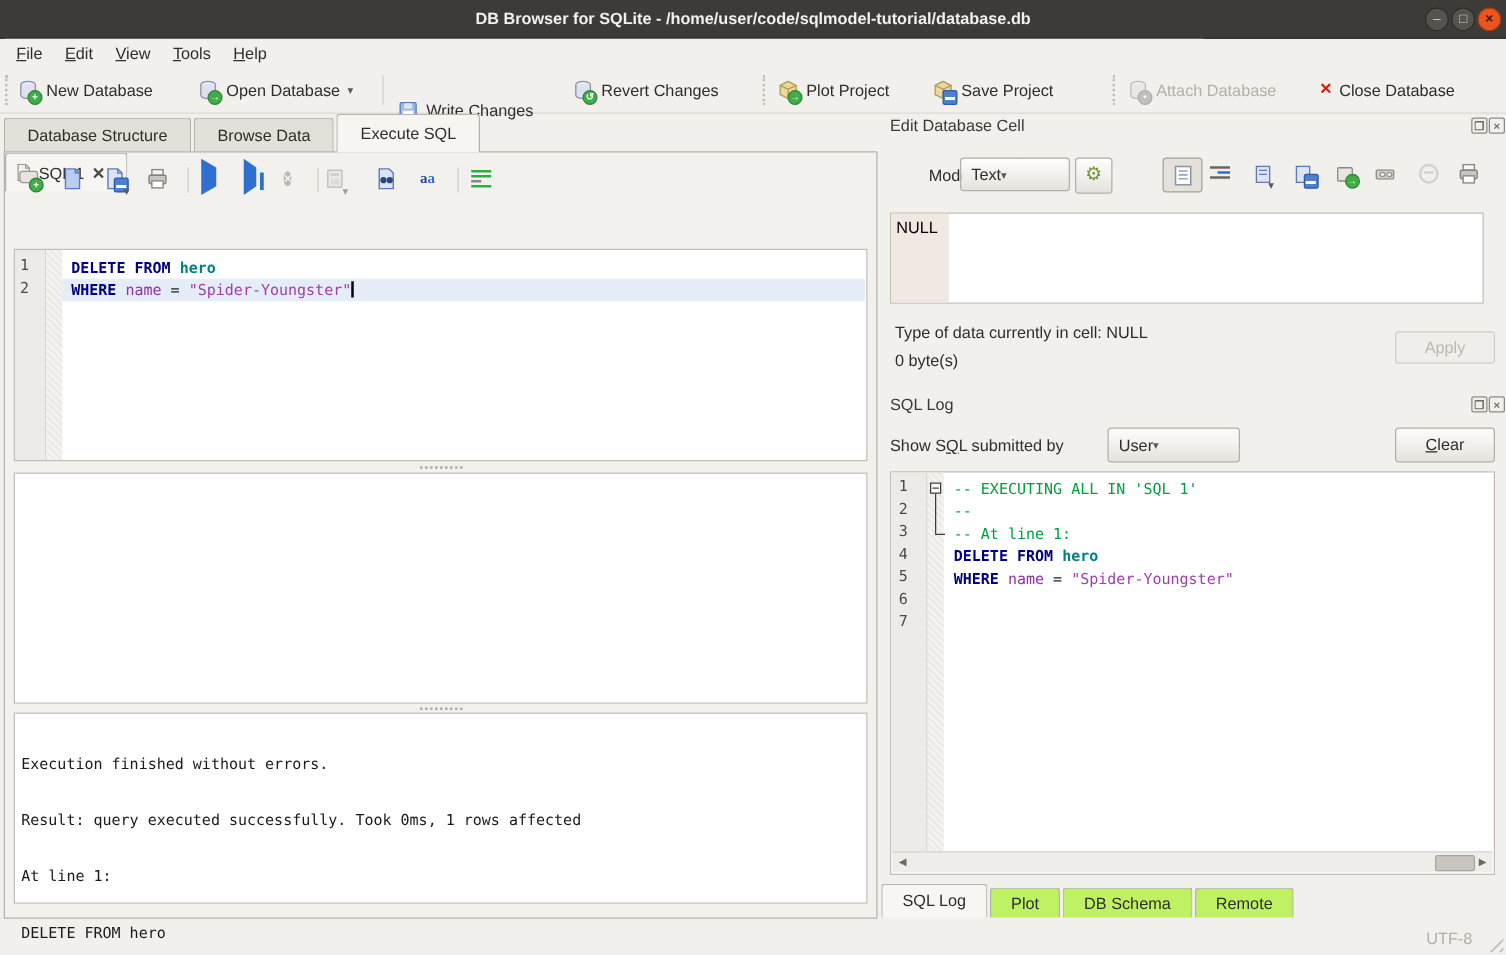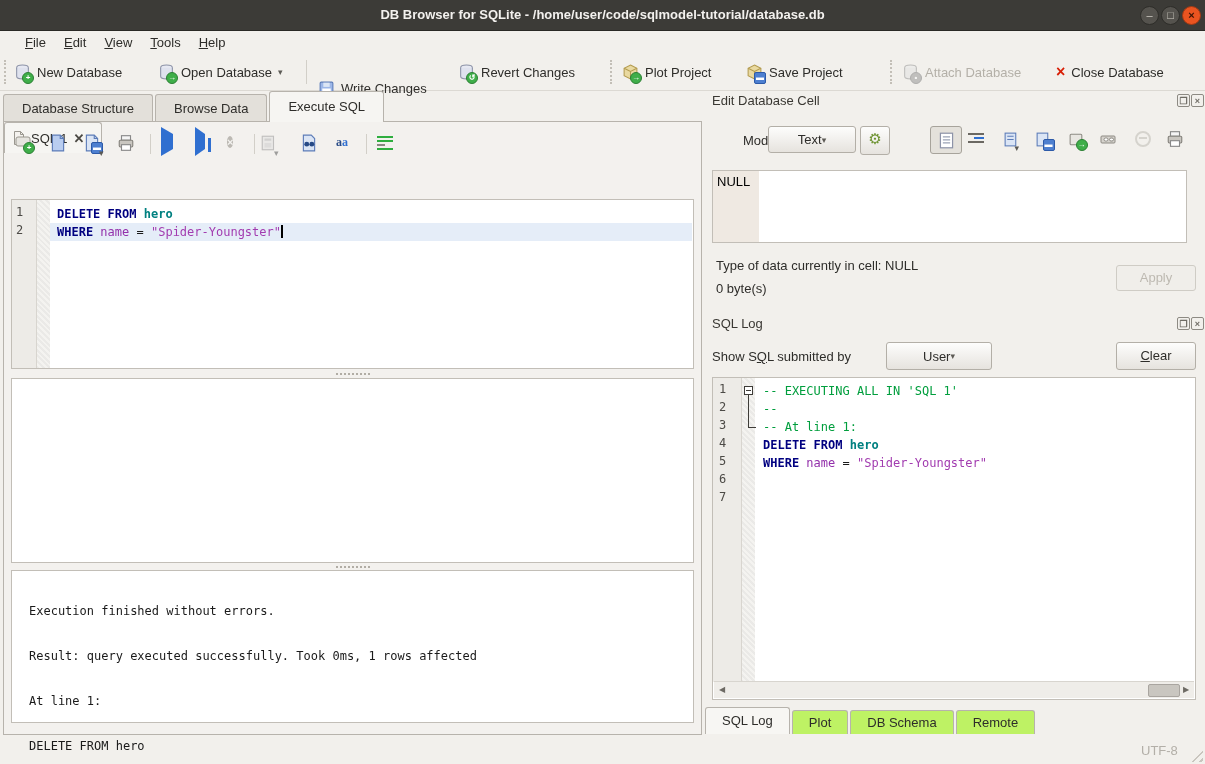--- a/index.html
+++ b/index.html
@@ -6,21 +6,21 @@
   .window{position:relative;width:1205px;height:764px;background:#f2f0ec;font-family:"Liberation Sans",sans-serif;font-size:13px;color:#2e2d2a;overflow:hidden;}
   .abs{position:absolute;}
 
   
   .titlebar{left:0;top:0;width:1205px;height:30px;background:#3c3b37;border-bottom:1px solid #2a2925;}
   .title-text{position:absolute;left:0;right:0;top:7px;text-align:center;color:#f3f1ee;font-weight:bold;}
   .winbtn{position:absolute;top:6px;width:17px;height:17px;border-radius:50%;background:#55534e;border:1px solid #2e2d29;color:#cfccc4;font-size:11px;line-height:16px;text-align:center;}
   .winbtn.close{background:#ea5420;border-color:#a33a14;color:#3d1505;font-weight:bold;}
 
   
-  .menubar{left:16px;top:31px;width:959px;height:23px;background:#f2f0ec;display:flex;align-items:center;}
+  .menubar{left:4px;top:31px;width:959px;height:23px;background:#f2f0ec;display:flex;align-items:center;}
   .menu-item{padding:2px 9px;}
   u{text-decoration:underline;}
 
   
   .toolbar{left:0;top:54px;width:1205px;height:36px;background:#f2f0ec;border-bottom:1px solid #dcd9d3;}
   .tbtn{position:absolute;top:4px;height:28px;display:flex;align-items:center;gap:6px;white-space:nowrap;}
   .tbtn.disabled{color:#b4b0a8;}
   .grip{position:absolute;top:6px;height:24px;width:3px;border-left:2px dotted #c3bfb7;}
   .vsep{position:absolute;top:6px;height:24px;width:1px;background:#d2cfc8;}
   .dd-caret{color:#5c5a55;font-size:9px;}
@@ -63,26 +63,26 @@
   .tok-tbl{color:#008080;font-weight:bold;}
   .tok-id{color:#9330ab;}
   .tok-str{color:#a23cb0;}
   .tok-cmt{color:#009e3d;text-align:right;}
   .tok-pl{color:#1a1a1a;}
 
   .splitter{height:5px;display:flex;align-items:center;justify-content:center;}
   .splitter i{width:34px;border-top:2px dotted #b1ada5;}
 
   .results-box{left:7px;top:256px;width:683px;height:185px;}
-  .status-box{left:7px;top:448px;width:683px;height:153px;font:12px "DejaVu Sans Mono",monospace;color:#1a1a1a;padding:3px 17px;white-space:pre;line-height:15px;}
+  .status-box{left:7px;top:448px;width:683px;height:153px;font:12px "DejaVu Sans Mono",monospace;color:#1a1a1a;padding:3px 5px;white-space:pre;line-height:15px;}
 
   
   .dock-title{font-size:13px;color:#3a3833;}
   .dockbtn{position:absolute;width:13px;height:13px;border:1px solid #8d8a83;border-radius:2px;color:#6e6b64;font:bold 9px/12px "Liberation Sans",sans-serif;text-align:center;background:#f2f0ec;box-sizing:border-box;}
-  .combo{border:1px solid #b3afa7;border-radius:3px;background:linear-gradient(#fdfdfc,#e6e3de);display:flex;align-items:center;justify-content:center;padding:0 8px;box-sizing:border-box;}
+  .combo{border:1px solid #b3afa7;border-radius:3px;background:linear-gradient(#fdfdfc,#e6e3de);display:flex;align-items:center;justify-content:flex-start;padding:0 8px;box-sizing:border-box;}
   .combo .arr{font-size:9px;color:#5c5a55;}
   .btn{border:1px solid #b3afa7;border-radius:3px;background:linear-gradient(#fdfdfc,#e6e3de);text-align:center;box-sizing:border-box;}
   .btn.disabled{color:#bdb9b1;border-color:#cfccc5;background:#f0eeea;}
   .iconbtn{position:absolute;width:26px;height:26px;display:flex;align-items:center;justify-content:center;}
   .iconbtn.pressed{border:1px solid #a7a39b;background:#e4e1db;border-radius:3px;}
   .gearbtn{border:1px solid #b3afa7;border-radius:3px;background:linear-gradient(#fdfdfc,#e6e3de);}
   .gear{color:#6f9433;font-size:15px;line-height:15px;}
   .indent-icon i{display:block;height:2px;margin:2px 0;background:#6b6862;}
   .indent-icon i.ind{margin-left:6px;background:#2f6fd0;}
   .nullcirc{width:12px;height:12px;border-radius:50%;border:2px solid #c3c0b9;position:relative;}

